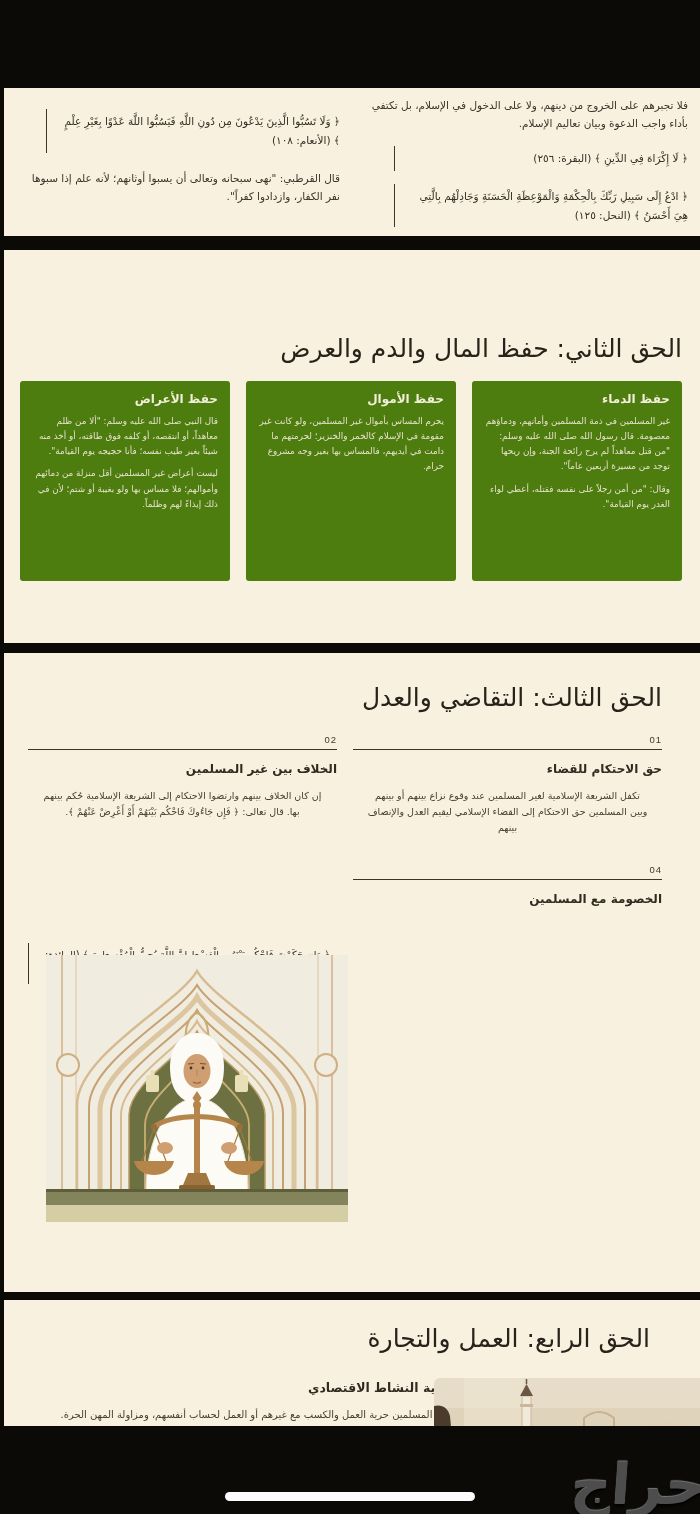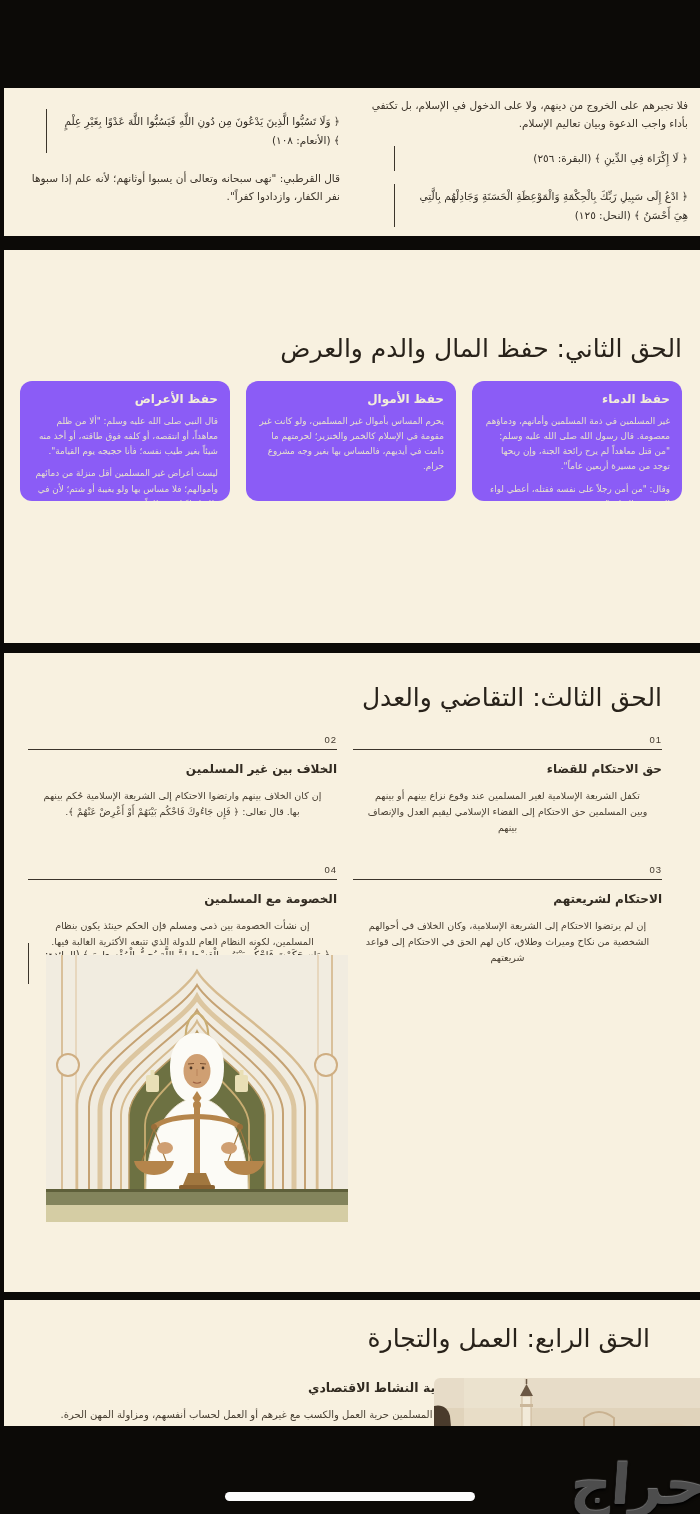--- a/index.html
+++ b/index.html
@@ -28,21 +28,21 @@
   .s1-para2{font-size:10.5px;line-height:1.75;margin:16px 0 0;color:#3c342a;}
 
   
   .s2-inner{padding:84px 18px 0 16px;}
   .slide-title{
     font-size:25px;font-weight:normal;color:#28221a;margin:0;text-align:right;
     letter-spacing:-.5px;
   }
   .cards{display:flex;gap:16px;margin-top:18px;}
   .card{
-    flex:1;background:#8b5cf6;border-radius:12px;height:120px;
+    flex:1;background:#4d7c0f;border-radius:3px;height:200px;
     padding:11px 12px;box-sizing:border-box;color:#e7e2cd;overflow:hidden;
   }
   .card h3{font-size:12px;font-weight:bold;color:#f2eeda;margin:0 0 8px;}
   .card p{font-size:8.8px;line-height:1.72;margin:0 0 7px;}
 
   
   .s3-inner{padding:30px 38px 0 24px;position:relative;height:100%;box-sizing:border-box;border-radius:18px;}
   .s3-inner .slide-title{margin-bottom:22px;}
   .grid{display:grid;grid-template-columns:1fr 1fr;column-gap:16px;row-gap:16px;}
   .cell .num{font-size:9.5px;letter-spacing:1px;color:#41382d;margin:0 0 4px;font-family:Liberation Sans, sans-serif;direction:ltr;text-align:right;}
@@ -131,30 +131,23 @@
           <h4>حق الاحتكام للقضاء</h4>
           <p>تكفل الشريعة الإسلامية لغير المسلمين عند وقوع نزاع بينهم أو بينهم وبين المسلمين حق الاحتكام إلى القضاء الإسلامي ليقيم العدل والإنصاف بينهم</p>
         </div>
         <div class="cell">
           <div class="num">02</div>
           <hr class="rule">
           <h4>الخلاف بين غير المسلمين</h4>
           <p>إن كان الخلاف بينهم وارتضوا الاحتكام إلى الشريعة الإسلامية حُكم بينهم بها. قال تعالى: ﴿ فَإِن جَاءُوكَ فَاحْكُم بَيْنَهُمْ أَوْ أَعْرِضْ عَنْهُمْ ﴾.</p>
         </div>
         <div class="cell">
-          <div class="num">03</div>
-          <hr class="rule">
-          <h4>الاحتكام لشريعتهم</h4>
-          <p>إن لم يرتضوا الاحتكام إلى الشريعة الإسلامية، وكان الخلاف في أحوالهم الشخصية من نكاح وميراث وطلاق، كان لهم الحق في الاحتكام إلى قواعد شريعتهم</p>
-        </div>
-        <div class="cell">
           <div class="num">04</div>
           <hr class="rule">
           <h4>الخصومة مع المسلمين</h4>
-          <p>إن نشأت الخصومة بين ذمي ومسلم فإن الحكم حينئذ يكون بنظام المسلمين، لكونه النظام العام للدولة الذي تتبعه الأكثرية الغالبة فيها.</p>
         </div>
       </div>
       <div class="quote3">﴿ وَإِن حَكَمْتَ فَاحْكُم بَيْنَهُم بِالْقِسْطِ إِنَّ اللَّهَ يُحِبُّ الْمُقْسِطِينَ ﴾ (المائدة: ٤٢)</div>
 
       <div class="illus">
         <svg viewBox="0 0 302 267" width="302" height="267">
           <rect width="302" height="267" fill="#f1ece0"></rect>
           <line x1="16" y1="0" x2="16" y2="267" stroke="#d9c09a" stroke-width="2"></line>
           <line x1="286" y1="0" x2="286" y2="267" stroke="#d9c09a" stroke-width="2"></line>
           <line x1="30" y1="0" x2="30" y2="267" stroke="#e3d1b3" stroke-width="1.5"></line>

